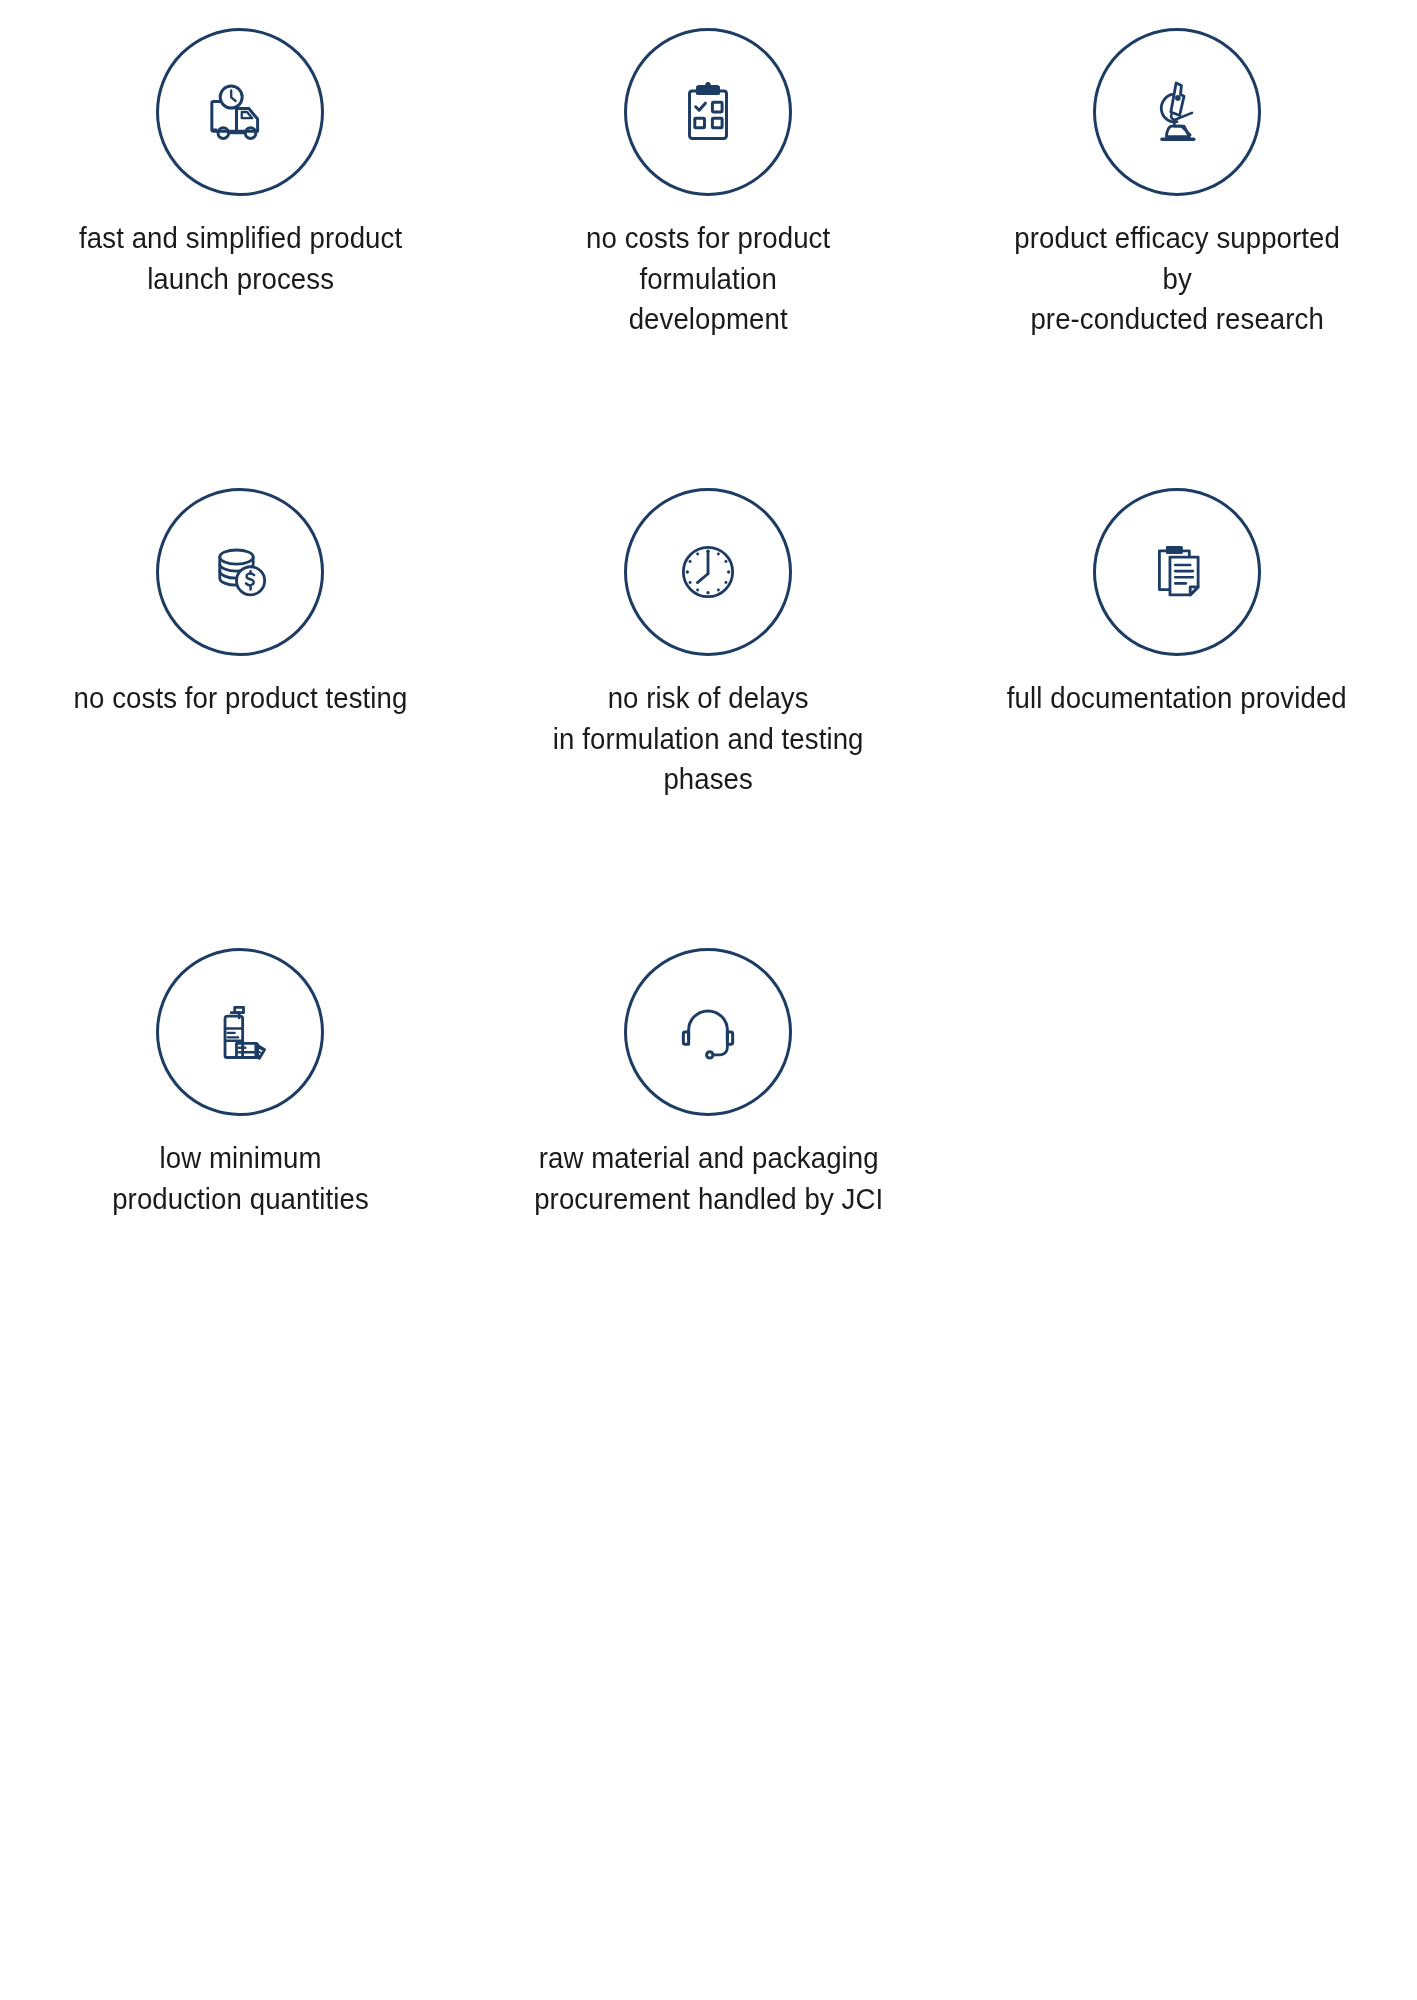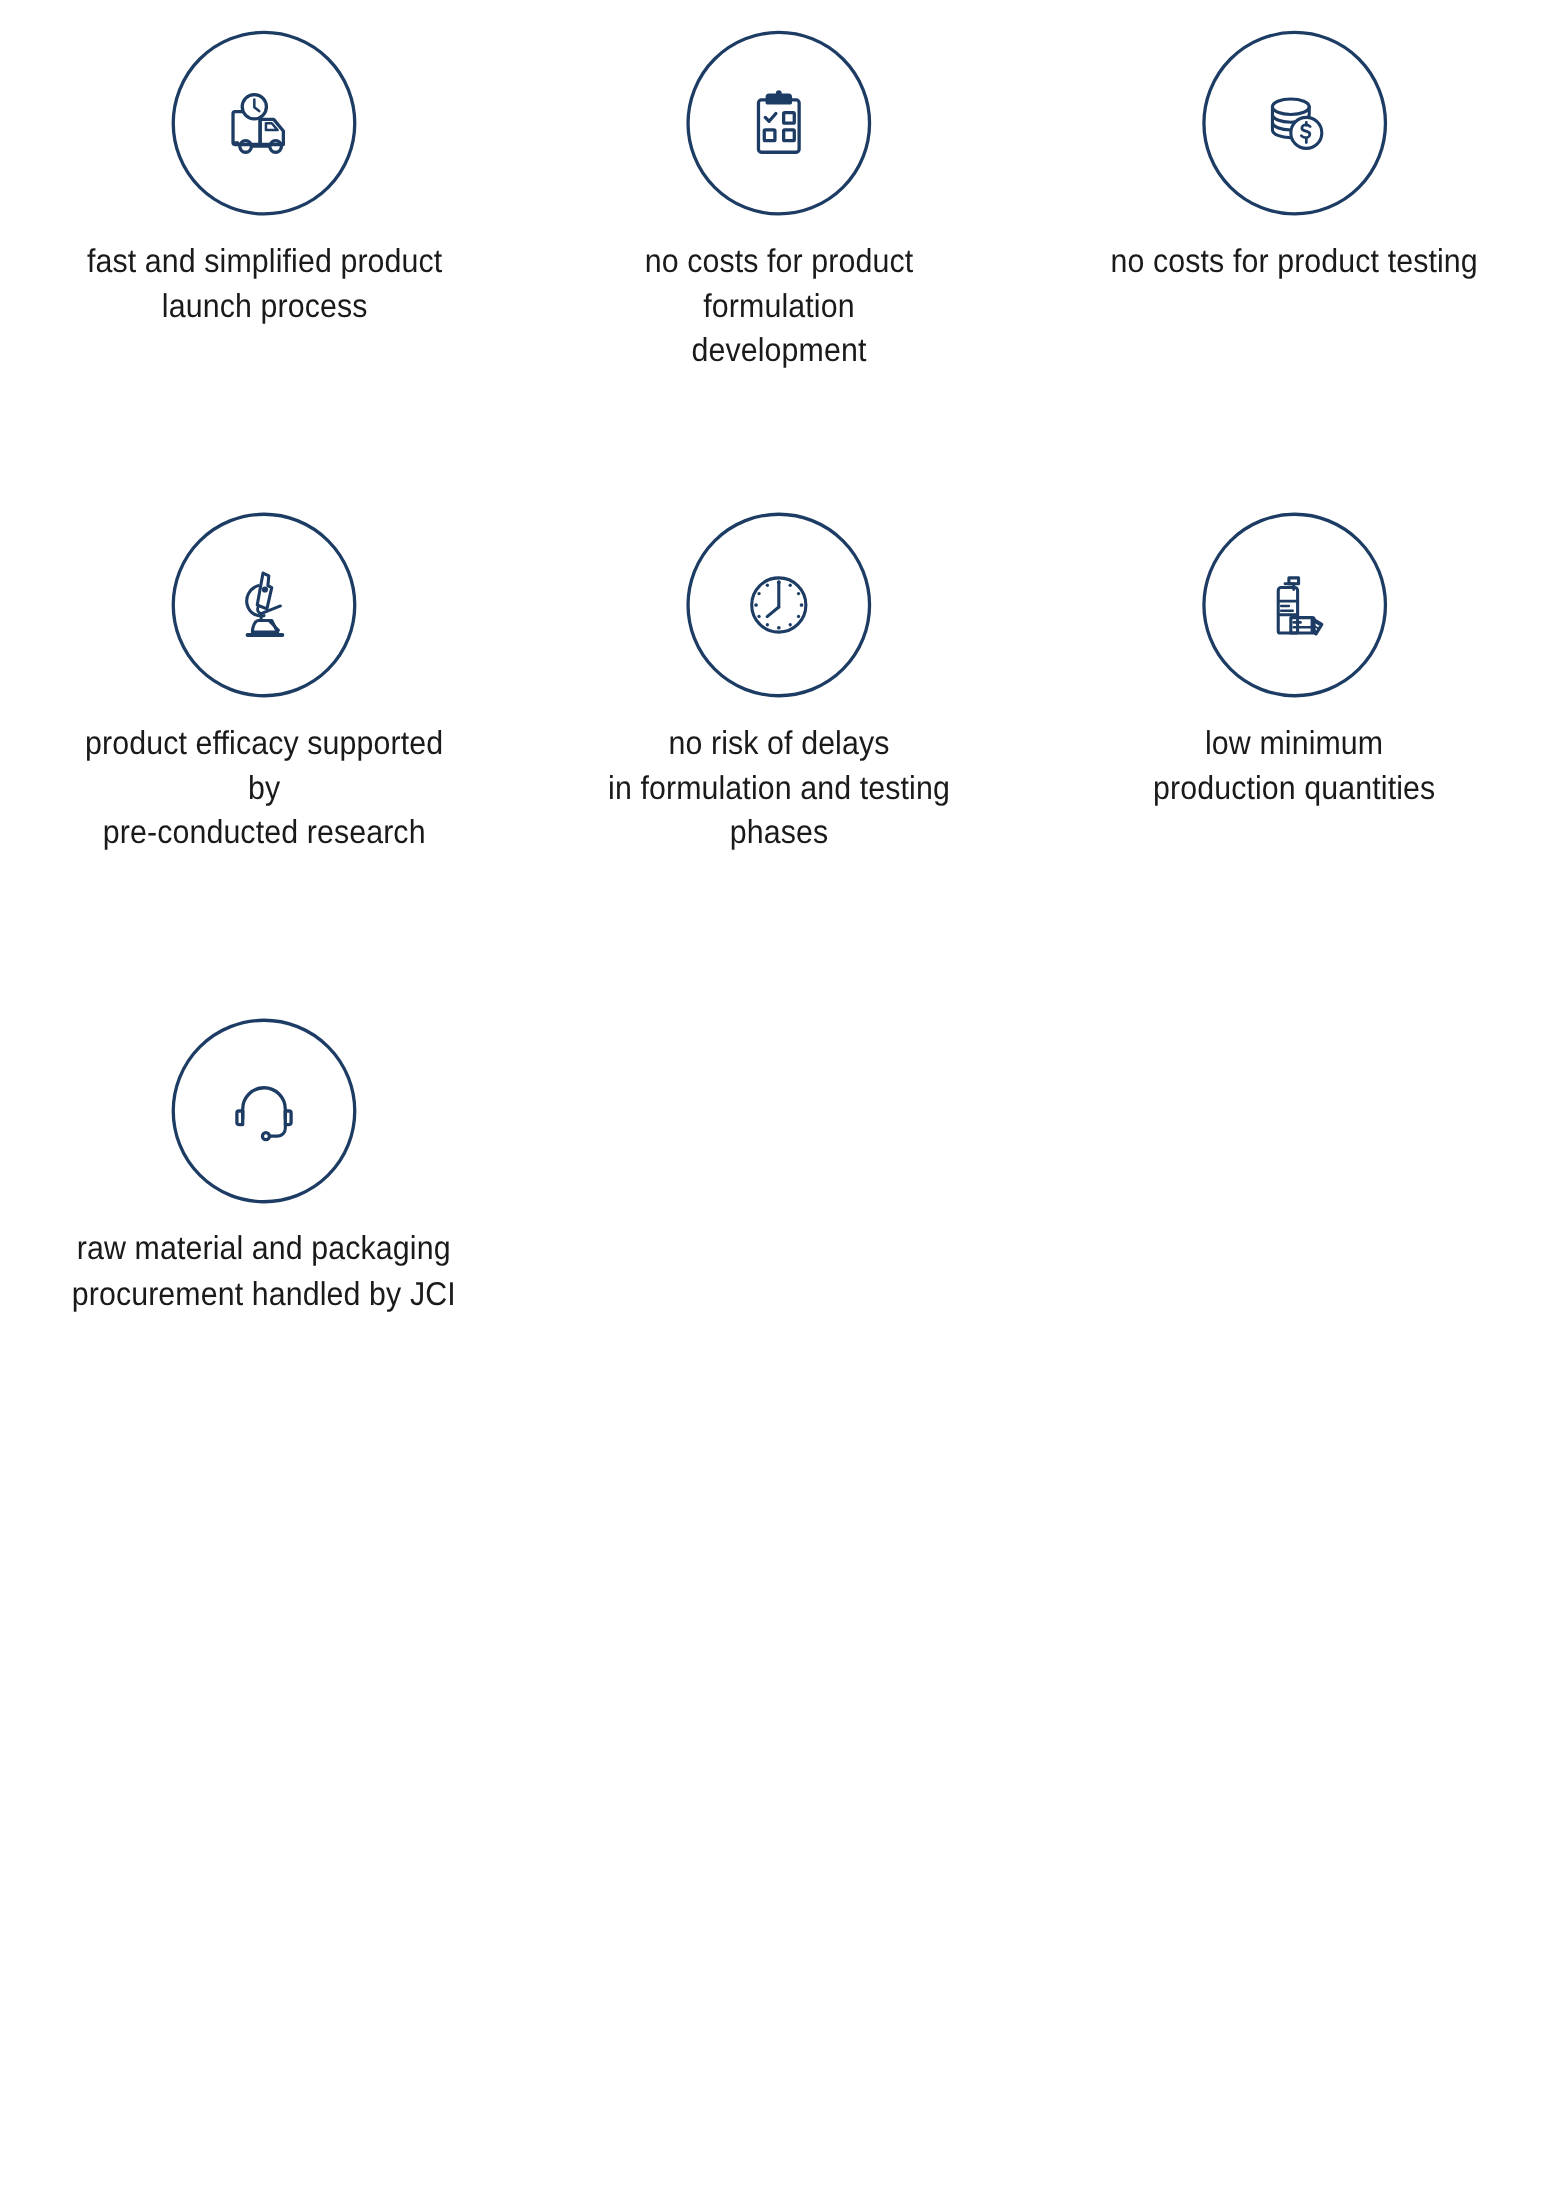--- a/index.html
+++ b/index.html
@@ -116,49 +116,49 @@
         <path d="M36 44 l4 4 l7 -8" stroke-width="3.4"></path>
         <rect x="55" y="39" width="11" height="11" rx="1"></rect>
         <rect x="35" y="57" width="11" height="11" rx="1"></rect>
         <rect x="55" y="57" width="11" height="11" rx="1"></rect>
       </svg>
     </div>
     <div class="benefit-label">no costs for product formulation
 development</div>
   </div>
 
+  <div class="benefit-cell row-2">
+    <div class="icon-circle">
+      <svg viewBox="0 0 100 100" fill="none" stroke="#1d3c64" stroke-width="3.2" stroke-linecap="round" stroke-linejoin="round">
+        <path d="M49 17 l6 3 l-1 10 l4 2 l-5 22 l-10 -4 z"></path>
+        <circle cx="51" cy="34" r="3.2" fill="#1d3c64" stroke="none"></circle>
+        <path d="M44 30 c-9 3 -14 12 -11 21 c2.5 7.5 10 11.5 17 10"></path>
+        <path d="M44 52 c-1.5 3 -0.5 6 3 7 l20 -8" stroke-width="3"></path>
+        <path d="M47 60 v6 h8 l10 10" stroke-width="3"></path>
+        <path d="M44 66 h14 l6 12 H38 c0 -6 3 -12 6 -12 z"></path>
+        <path d="M33 79 h36 a2 2 0 0 1 0 4 H33 a2 2 0 0 1 0 -4 z" fill="#1d3c64" stroke="none"></path>
+      </svg>
+    </div>
+    <div class="benefit-label">product efficacy supported by
+pre-conducted research</div>
+  </div>
+
   <div class="benefit-cell row-1">
     <div class="icon-circle">
       <svg viewBox="0 0 100 100" fill="none" stroke="#1d3c64" stroke-width="3.2" stroke-linecap="round" stroke-linejoin="round">
         <ellipse cx="46" cy="33" rx="19" ry="8"></ellipse>
         <path d="M27 33 v8 c0 4.4 8.5 8 19 8 s19 -3.6 19 -8 v-8"></path>
         <path d="M27 41 v8 c0 4.4 8.5 8 19 8"></path>
         <path d="M27 49 v8 c0 4.4 8.5 8 19 8"></path>
         <circle cx="62" cy="60" r="16" fill="#ffffff"></circle>
         <path d="M66 53.5 c-1.6 -1.6 -4 -2.2 -6 -1.6 c-2.8 0.8 -3.6 4 -1 5.4 c1.4 0.8 3.6 1 5 1.8 c2.6 1.4 1.8 4.8 -1 5.6 c-2.2 0.6 -4.6 0 -6.2 -1.8" stroke-width="2.8"></path>
         <path d="M62 49 v3 M62 66.5 v3.5" stroke-width="2.8"></path>
       </svg>
     </div>
     <div class="benefit-label label-single">no costs for product testing</div>
-  </div>
-
-  <div class="benefit-cell row-2">
-    <div class="icon-circle">
-      <svg viewBox="0 0 100 100" fill="none" stroke="#1d3c64" stroke-width="3.2" stroke-linecap="round" stroke-linejoin="round">
-        <path d="M49 17 l6 3 l-1 10 l4 2 l-5 22 l-10 -4 z"></path>
-        <circle cx="51" cy="34" r="3.2" fill="#1d3c64" stroke="none"></circle>
-        <path d="M44 30 c-9 3 -14 12 -11 21 c2.5 7.5 10 11.5 17 10"></path>
-        <path d="M44 52 c-1.5 3 -0.5 6 3 7 l20 -8" stroke-width="3"></path>
-        <path d="M47 60 v6 h8 l10 10" stroke-width="3"></path>
-        <path d="M44 66 h14 l6 12 H38 c0 -6 3 -12 6 -12 z"></path>
-        <path d="M33 79 h36 a2 2 0 0 1 0 4 H33 a2 2 0 0 1 0 -4 z" fill="#1d3c64" stroke="none"></path>
-      </svg>
-    </div>
-    <div class="benefit-label">product efficacy supported by
-pre-conducted research</div>
   </div>
 
   <div class="benefit-cell row-2">
     <div class="icon-circle">
       <svg viewBox="0 0 100 100" fill="none" stroke="#1d3c64" stroke-width="3.2" stroke-linecap="round" stroke-linejoin="round">
         <circle cx="50" cy="50" r="28"></circle>
         <circle cx="50" cy="26.5" r="1.9" fill="#1d3c64" stroke="none"></circle>
         <circle cx="61.8" cy="29.6" r="1.7" fill="#1d3c64" stroke="none"></circle>
         <circle cx="70.4" cy="38.2" r="1.7" fill="#1d3c64" stroke="none"></circle>
         <circle cx="73.5" cy="50" r="1.9" fill="#1d3c64" stroke="none"></circle>
@@ -171,20 +171,32 @@
         <circle cx="29.6" cy="38.2" r="1.7" fill="#1d3c64" stroke="none"></circle>
         <circle cx="38.2" cy="29.6" r="1.7" fill="#1d3c64" stroke="none"></circle>
         <path d="M50 26 V52" stroke-width="3.2"></path>
         <path d="M50 52 L38 62" stroke-width="3.2"></path>
       </svg>
     </div>
     <div class="benefit-label">no risk of delays
 in formulation and testing phases</div>
   </div>
 
+  <div class="benefit-cell row-2">
+    <div class="icon-circle">
+      <svg viewBox="0 0 100 100" fill="none" stroke="#1d3c64" stroke-width="3.2" stroke-linecap="round" stroke-linejoin="round">
+        <path d="M30 26 h34 v44 H30 z"></path>
+        <path d="M39 22 h16 v6 H39 z" fill="#1d3c64"></path>
+        <path d="M42 33 h32 v34 l-9 9 H42 z" fill="#ffffff"></path>
+        <path d="M74 67 h-9 v9 z"></path>
+        <path d="M48 42 h17 M48 49 h20 M48 56 h20 M48 63 h12" stroke-width="3"></path>
+      </svg>
+    </div>
+    <div class="benefit-label label-single">full documentation provided</div>
+  </div>
 
   <div class="benefit-cell row-3">
     <div class="icon-circle">
       <svg viewBox="0 0 100 100" fill="none" stroke="#1d3c64" stroke-width="3.2" stroke-linecap="round" stroke-linejoin="round">
         <path d="M44 22 h10 v6 h-10 z"></path>
         <path d="M49 28 v6 M40 28 h9" stroke-width="3"></path>
         <path d="M36 32 h14 a3 3 0 0 1 3 3 v42 a2 2 0 0 1 -2 2 H35 a2 2 0 0 1 -2 -2 V35 a3 3 0 0 1 3 -3 z"></path>
         <path d="M33 46 h20 M33 60 h20" stroke-width="3"></path>
         <path d="M36 51 h8 M36 56 h12" stroke-width="2.6"></path>
         <path d="M46 63 h22 a2 2 0 0 1 2 2 v12 a2 2 0 0 1 -2 2 H46 z"></path>

